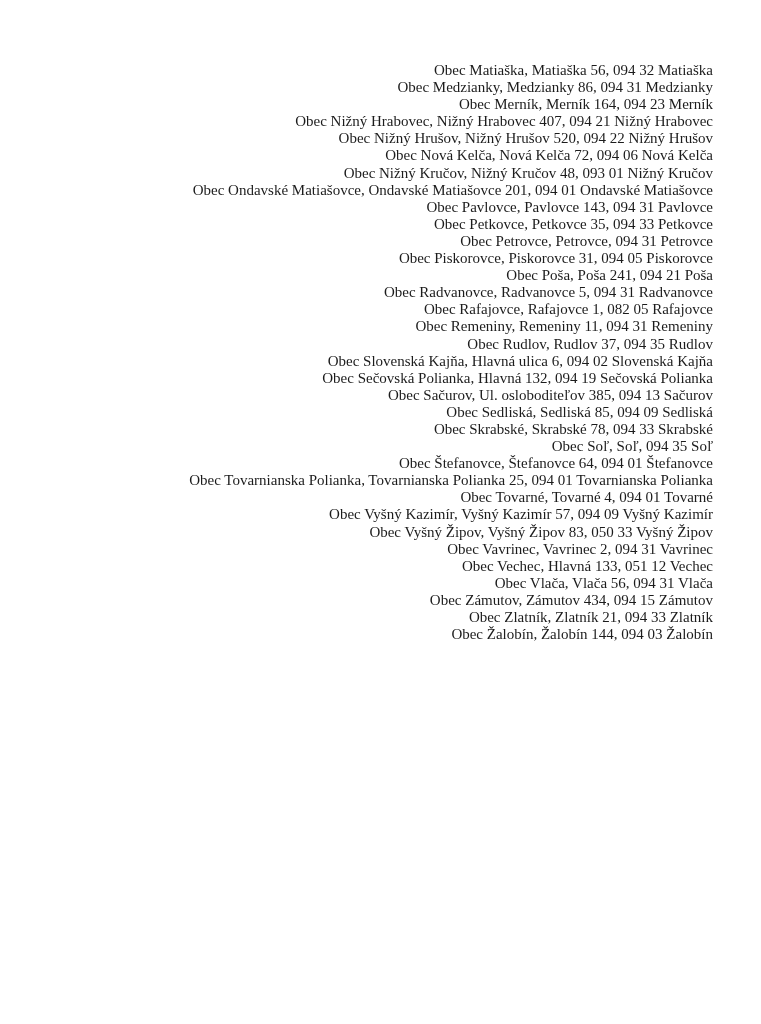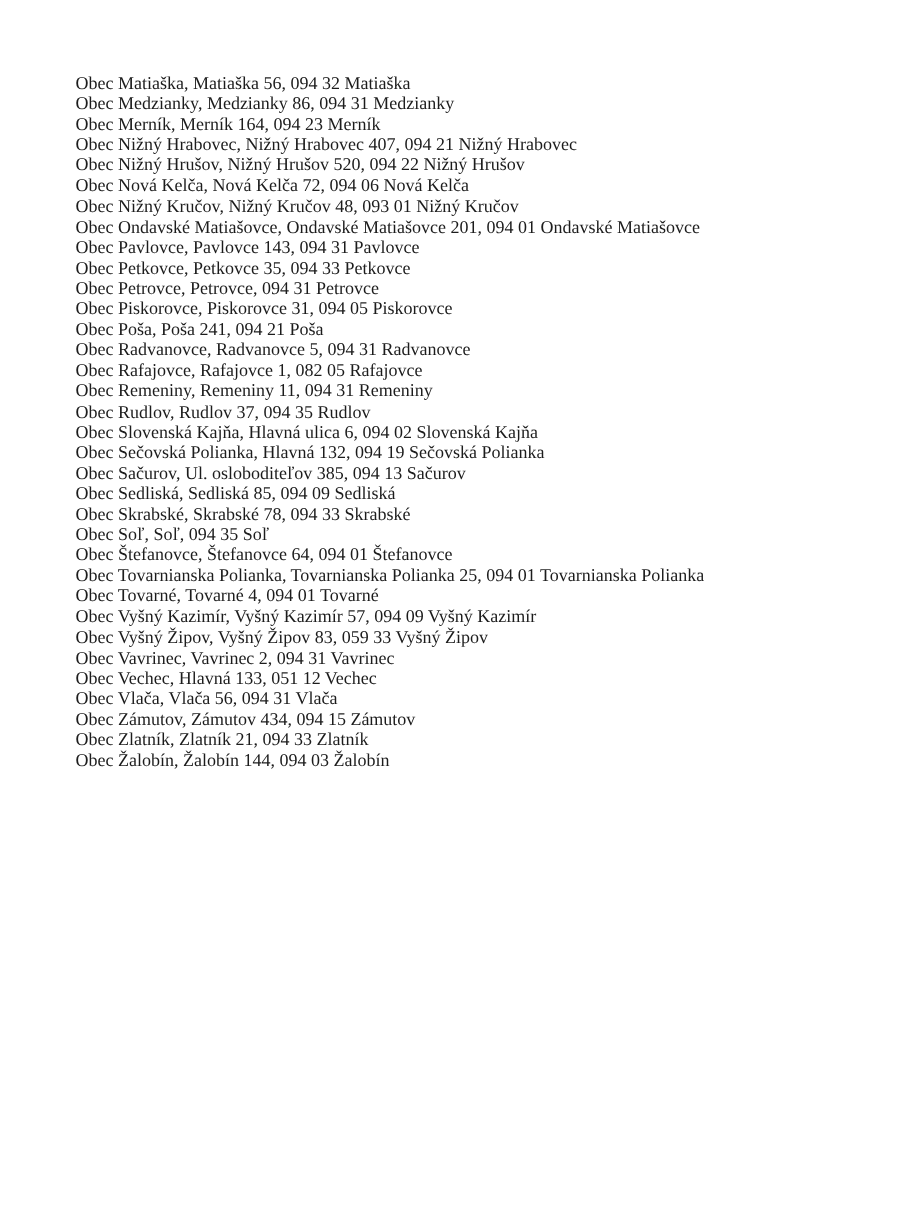--- a/index.html
+++ b/index.html
@@ -27,20 +27,21 @@
     top: 62px;
     width: 650px;
     font-family: "Liberation Serif", "DejaVu Serif", serif;
     font-size: 15px;
     line-height: 17.1px;
     color: #1c1c1c;
     white-space: nowrap;
   }
   .line-list .line {
     height: 17.1px;
+    text-align: right;
   }
 </style>
 </head>
 <body>
 
 <div class="doc-page">
   <div class="line-list">
     <div class="line">Obec Matiaška, Matiaška 56, 094 32 Matiaška</div>
     <div class="line">Obec Medzianky, Medzianky 86, 094 31 Medzianky</div>
     <div class="line">Obec Merník, Merník 164, 094 23 Merník</div>
@@ -61,21 +62,21 @@
     <div class="line">Obec Slovenská Kajňa, Hlavná ulica 6, 094 02 Slovenská Kajňa</div>
     <div class="line">Obec Sečovská Polianka, Hlavná 132, 094 19 Sečovská Polianka</div>
     <div class="line">Obec Sačurov, Ul. osloboditeľov 385, 094 13 Sačurov</div>
     <div class="line">Obec Sedliská, Sedliská 85, 094 09 Sedliská</div>
     <div class="line">Obec Skrabské, Skrabské 78, 094 33 Skrabské</div>
     <div class="line">Obec Soľ, Soľ, 094 35 Soľ</div>
     <div class="line">Obec Štefanovce, Štefanovce 64, 094 01 Štefanovce</div>
     <div class="line">Obec Tovarnianska Polianka, Tovarnianska Polianka 25, 094 01 Tovarnianska Polianka</div>
     <div class="line">Obec Tovarné, Tovarné 4, 094 01 Tovarné</div>
     <div class="line">Obec Vyšný Kazimír, Vyšný Kazimír 57, 094 09 Vyšný Kazimír</div>
-    <div class="line">Obec Vyšný Žipov, Vyšný Žipov 83, 059 33 Vyšný Žipov</div>
+    <div class="line">Obec Vyšný Žipov, Vyšný Žipov 83, 050 33 Vyšný Žipov</div>
     <div class="line">Obec Vavrinec, Vavrinec 2, 094 31 Vavrinec</div>
     <div class="line">Obec Vechec, Hlavná 133, 051 12 Vechec</div>
     <div class="line">Obec Vlača, Vlača 56, 094 31 Vlača</div>
     <div class="line">Obec Zámutov, Zámutov 434, 094 15 Zámutov</div>
     <div class="line">Obec Zlatník, Zlatník 21, 094 33 Zlatník</div>
     <div class="line">Obec Žalobín, Žalobín 144, 094 03 Žalobín</div>
   </div>
 </div>
 
 </body></html>

